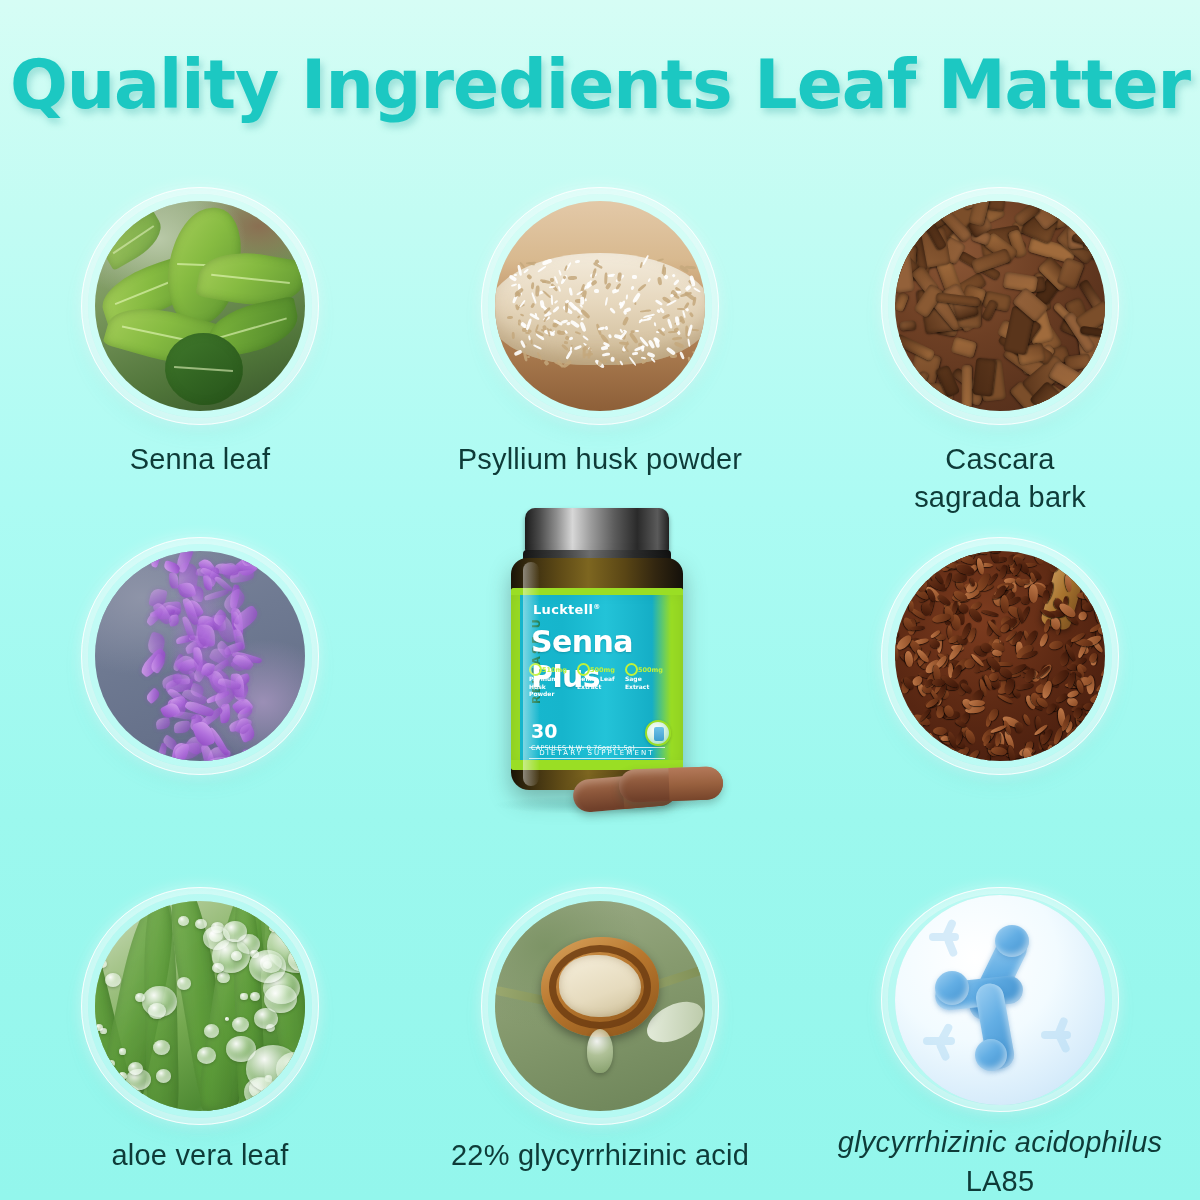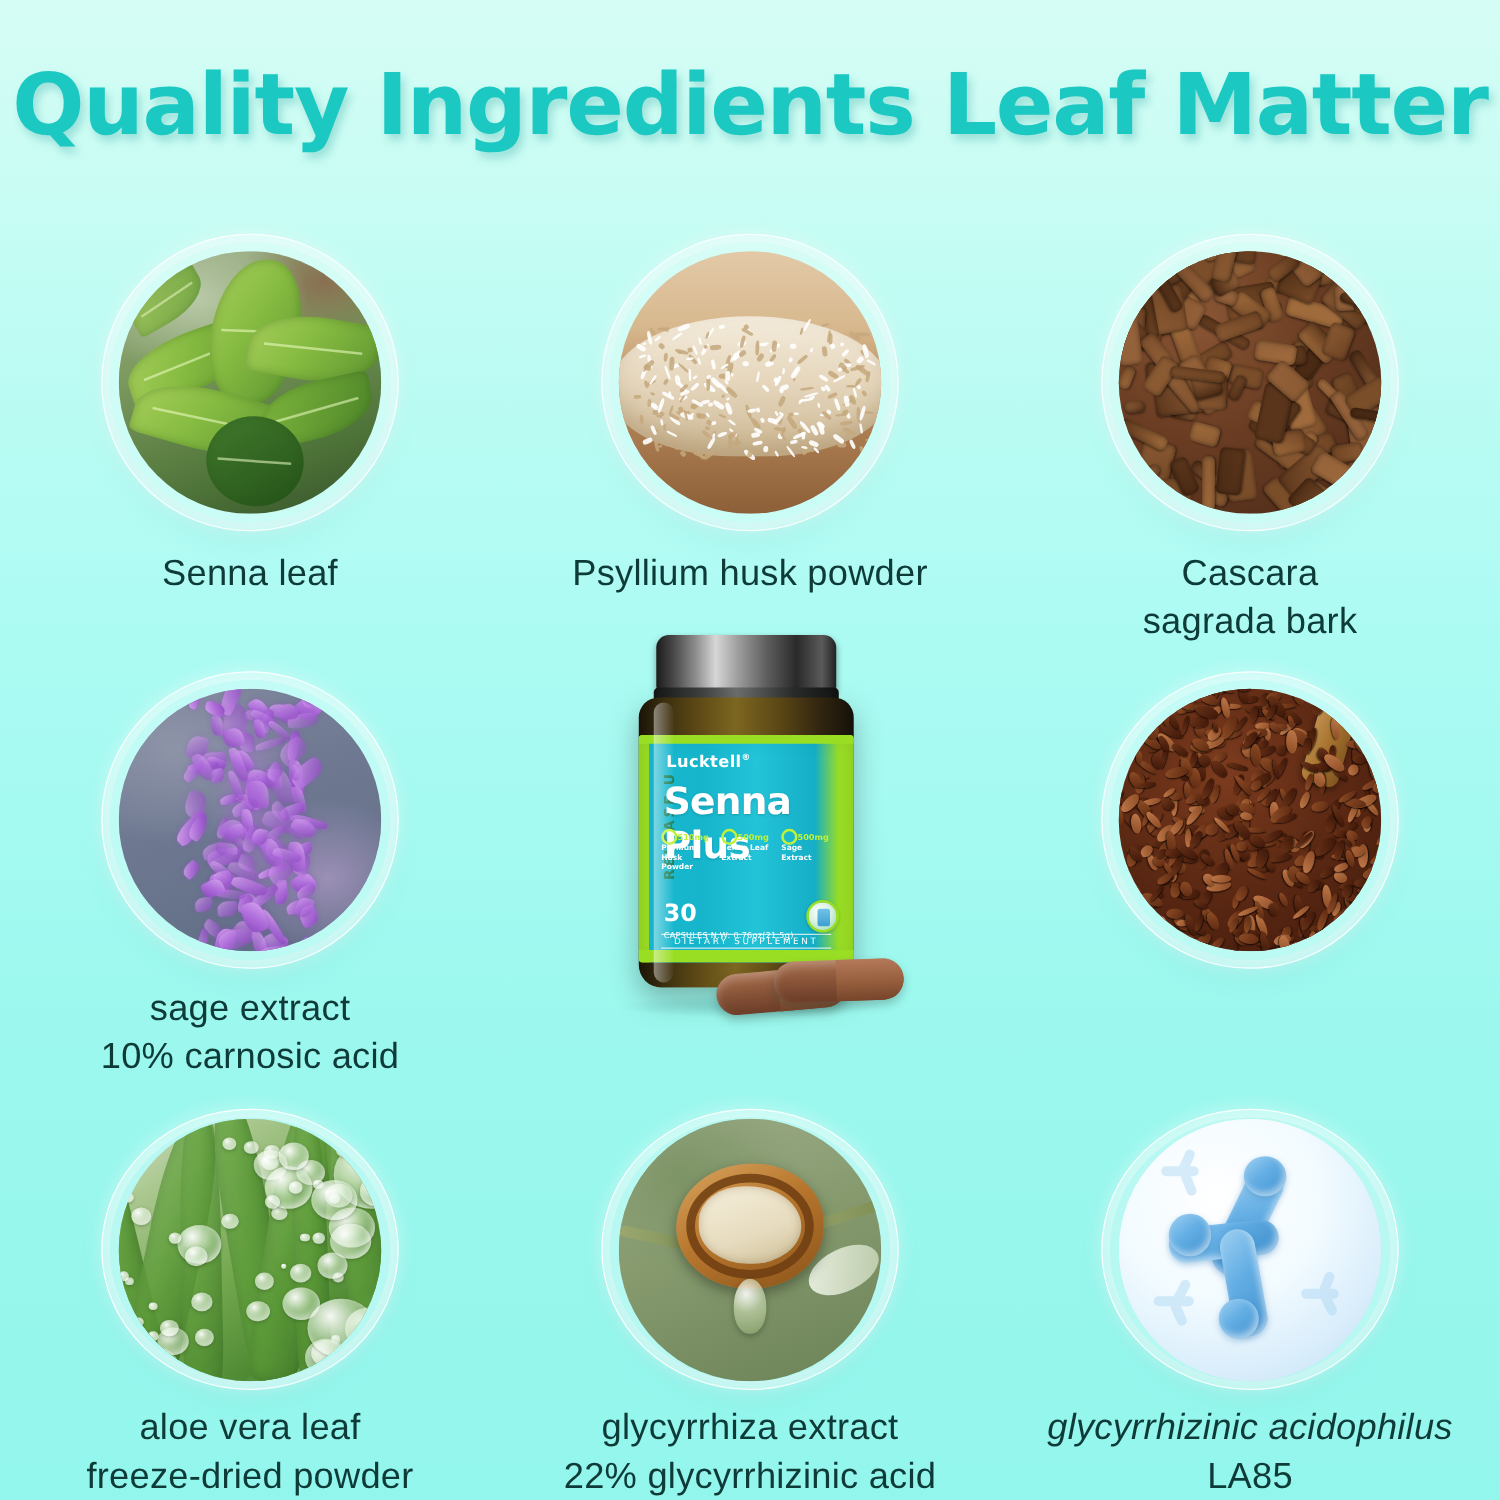--- a/index.html
+++ b/index.html
@@ -1052,24 +1052,20 @@
             <span class="floret" style="width: 10.2511px; height: 16.684px; left: 124.161px; top: 89.7153px; transform: rotate(-43.4426deg); opacity: 0.63;"></span>
             <span class="floret" style="width: 25.0647px; height: 15.4167px; left: 79.8011px; top: 193.167px; transform: rotate(-8.77546deg); opacity: 0.6;"></span>
             <span class="floret" style="width: 24.591px; height: 17.4287px; left: 96.4306px; top: 173.581px; transform: rotate(68.9551deg); opacity: 1;"></span>
             <span class="floret" style="width: 12.6203px; height: 16.7129px; left: 68.5722px; top: 150.983px; transform: rotate(62.3792deg); opacity: 0.99;"></span>
             <span class="floret" style="width: 18.7622px; height: 18.2693px; left: 81.8018px; top: 104.734px; transform: rotate(50.6649deg); opacity: 0.64;"></span>
             <span class="floret" style="width: 23.0856px; height: 16.4551px; left: 128.047px; top: 42.0193px; transform: rotate(-39.6625deg); opacity: 0.61;"></span>
             <span class="floret" style="width: 20.7507px; height: 6.23107px; left: 117.796px; top: 29.6739px; transform: rotate(42.8047deg); opacity: 0.67;"></span>
             <span class="floret" style="width: 10.2589px; height: 16.2048px; left: 71.8739px; top: 8.08257px; transform: rotate(-72.8967deg); opacity: 0.99;"></span>
           </div>
       </div>
-    </div>
-    <div class="label">
-      <span class="plain">sage extract</span>
-      <span class="plain">10% carnosic acid</span>
     </div>
   </div>
 
   <div class="cell r2 bottle-cell">
     <div class="bottle-stage">
       <div class="bottle-shadow"></div>
       <div class="bottle">
         <div class="cap"></div>
         <div class="cap-lip"></div>
         <div class="body"></div>
@@ -1628,41 +1624,39 @@
             <span class="drop" style="width: 15.9457px; height: 14.0322px; left: 9.6719px; top: 71.6641px;"></span>
             <span class="drop" style="width: 7.48154px; height: 6.58375px; left: 5.21363px; top: 13.4783px;"></span>
             <span class="drop" style="width: 54.0426px; height: 47.5575px; left: 151.437px; top: 144.132px;"></span>
             <span class="drop" style="width: 24.3049px; height: 21.3883px; left: 127.71px; top: 19.7086px;"></span>
             <span class="drop" style="width: 15.9023px; height: 13.994px; left: 108.602px; top: 123.311px;"></span>
           </div>
       </div>
     </div>
     <div class="label">
       <span class="plain">aloe vera leaf</span>
-      <span class="plain">freeze-dried powder</span>
     </div>
   </div>
 
   <div class="cell r3">
     <div class="bubble">
       <div class="disc">
         <div class="art art-glyc">
           <span class="branch" style="left:0;top:92px;width:70px;height:9px;transform:rotate(12deg);"></span>
           <span class="branch" style="left:140px;top:74px;width:76px;height:9px;transform:rotate(-18deg);"></span>
           <span class="branch" style="left:150px;top:104px;width:60px;height:34px;border-radius:50%;background:linear-gradient(120deg,#e8efe0,#b9c8a6);transform:rotate(-26deg);"></span>
           <span class="nut">
             <span class="nut-ring"></span>
             <span class="nut-inner"></span>
           </span>
           <span class="nut-drip"></span>
         </div>
       </div>
     </div>
     <div class="label">
-      <span class="plain">glycyrrhiza extract</span>
       <span class="plain">22% glycyrrhizinic acid</span>
     </div>
   </div>
 
   <div class="cell r3">
     <div class="bubble">
       <div class="disc">
         <div class="art art-probio">
           <span class="mini-bact" style="left:28px;top:22px;width:42px;height:42px;">
             <i style="left:6px;top:16px;width:30px;height:8px;"></i>

